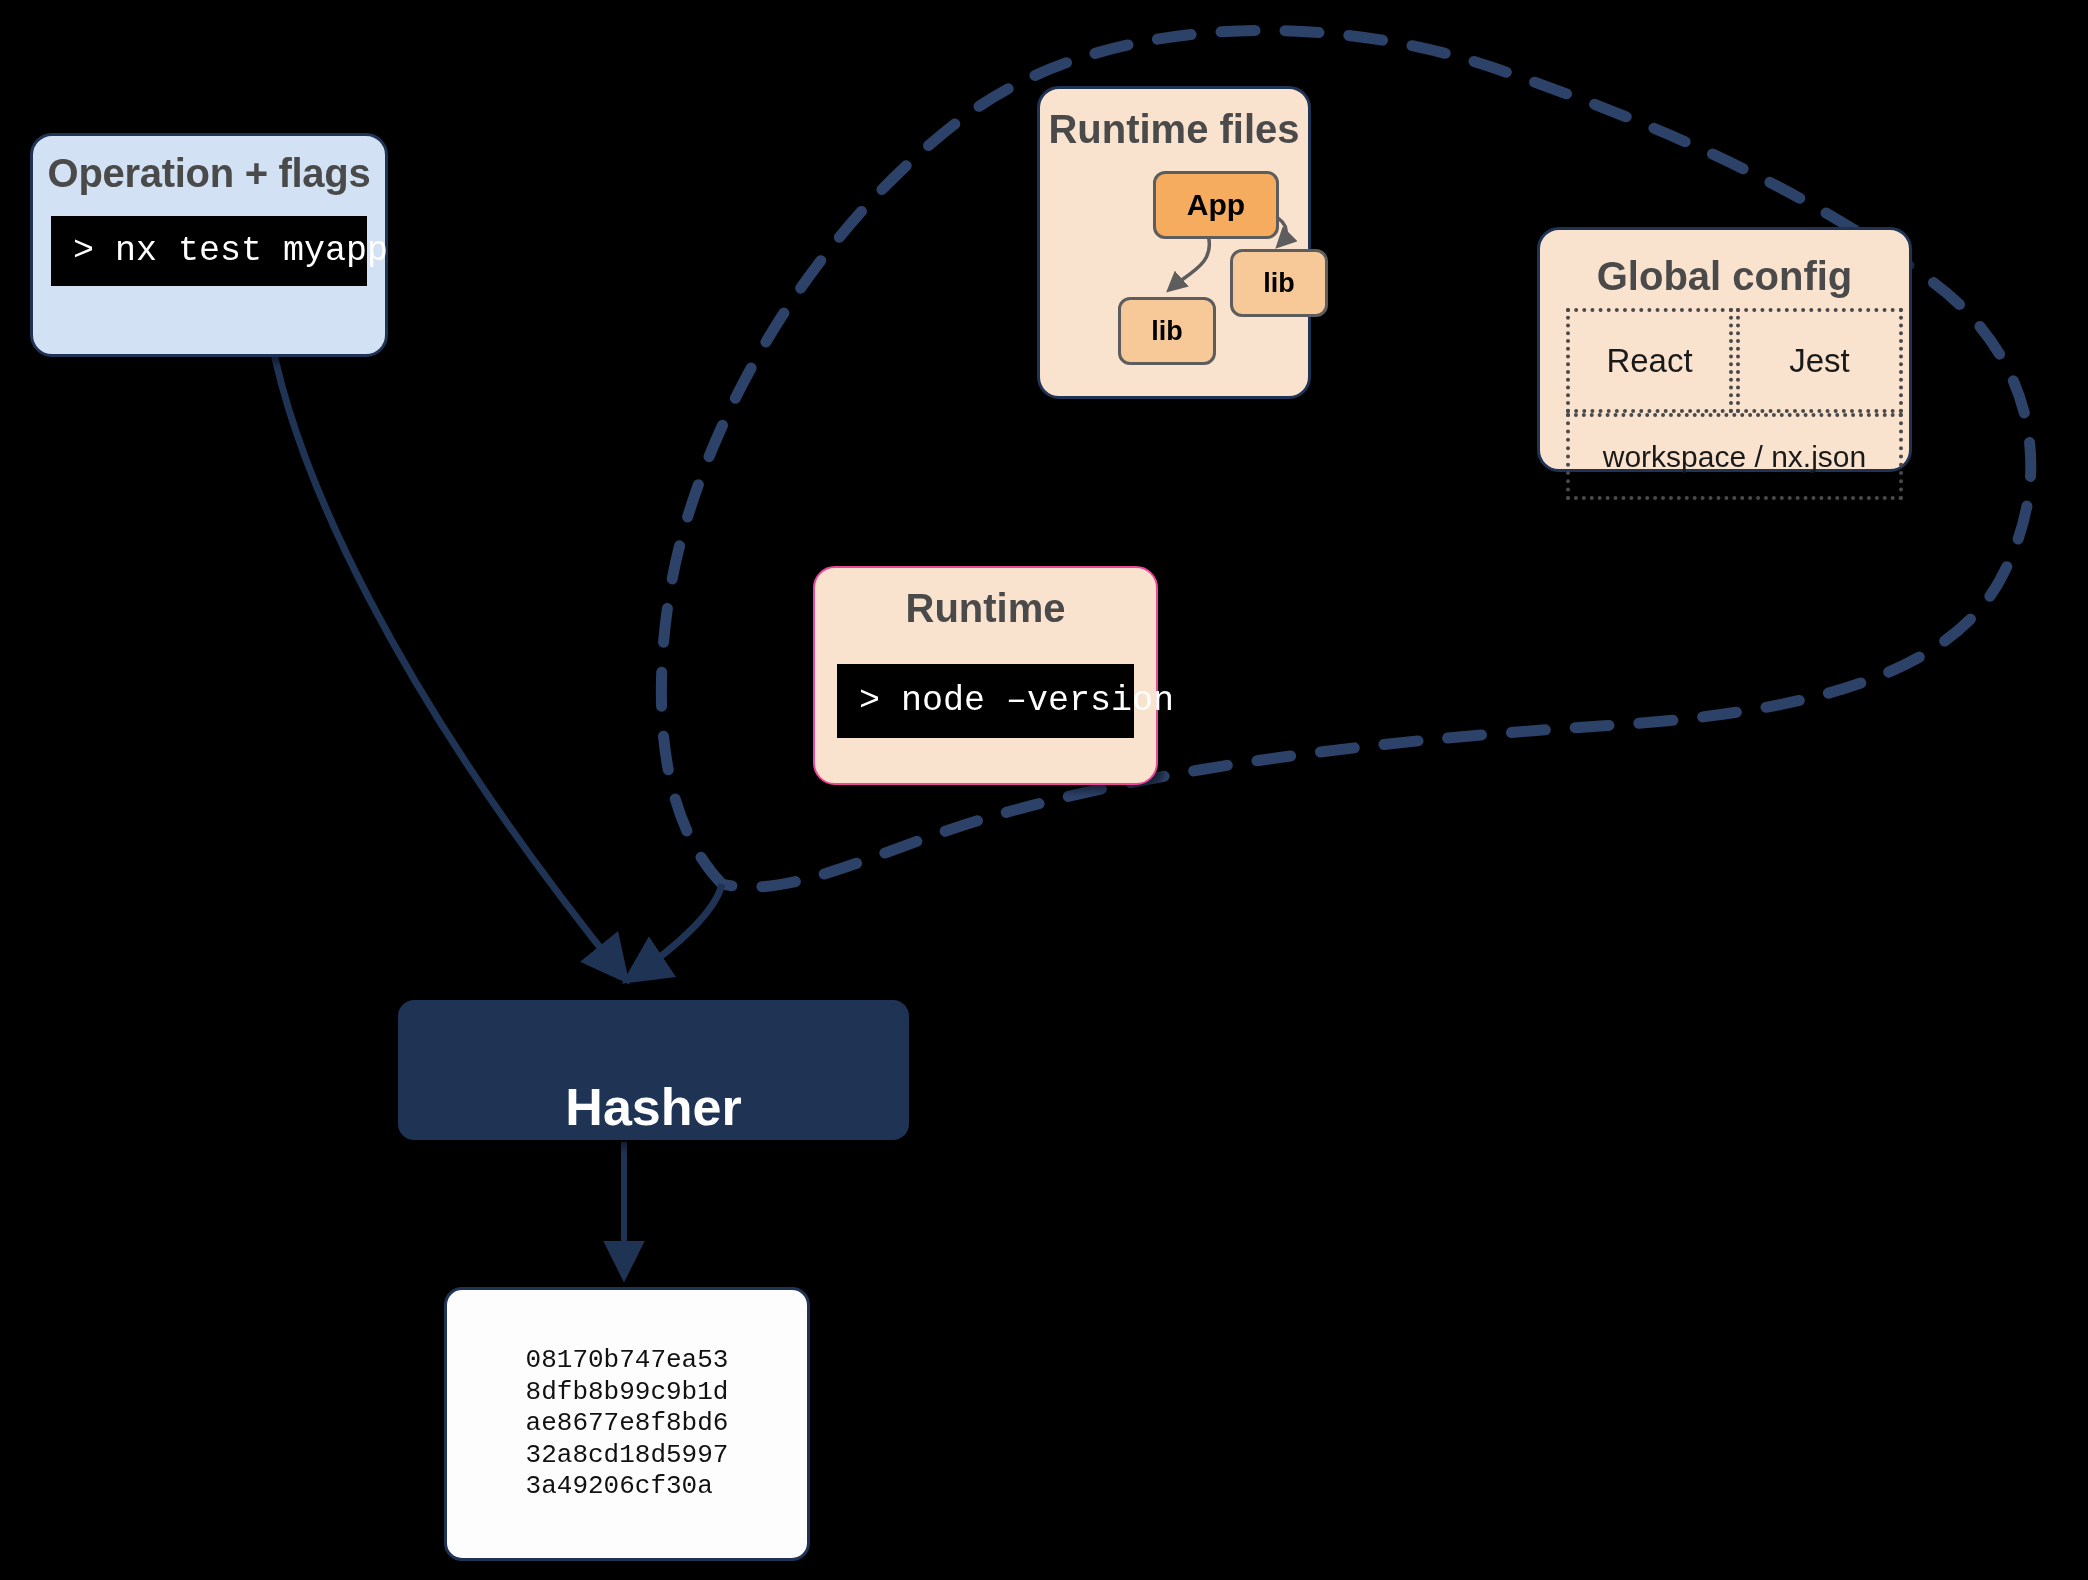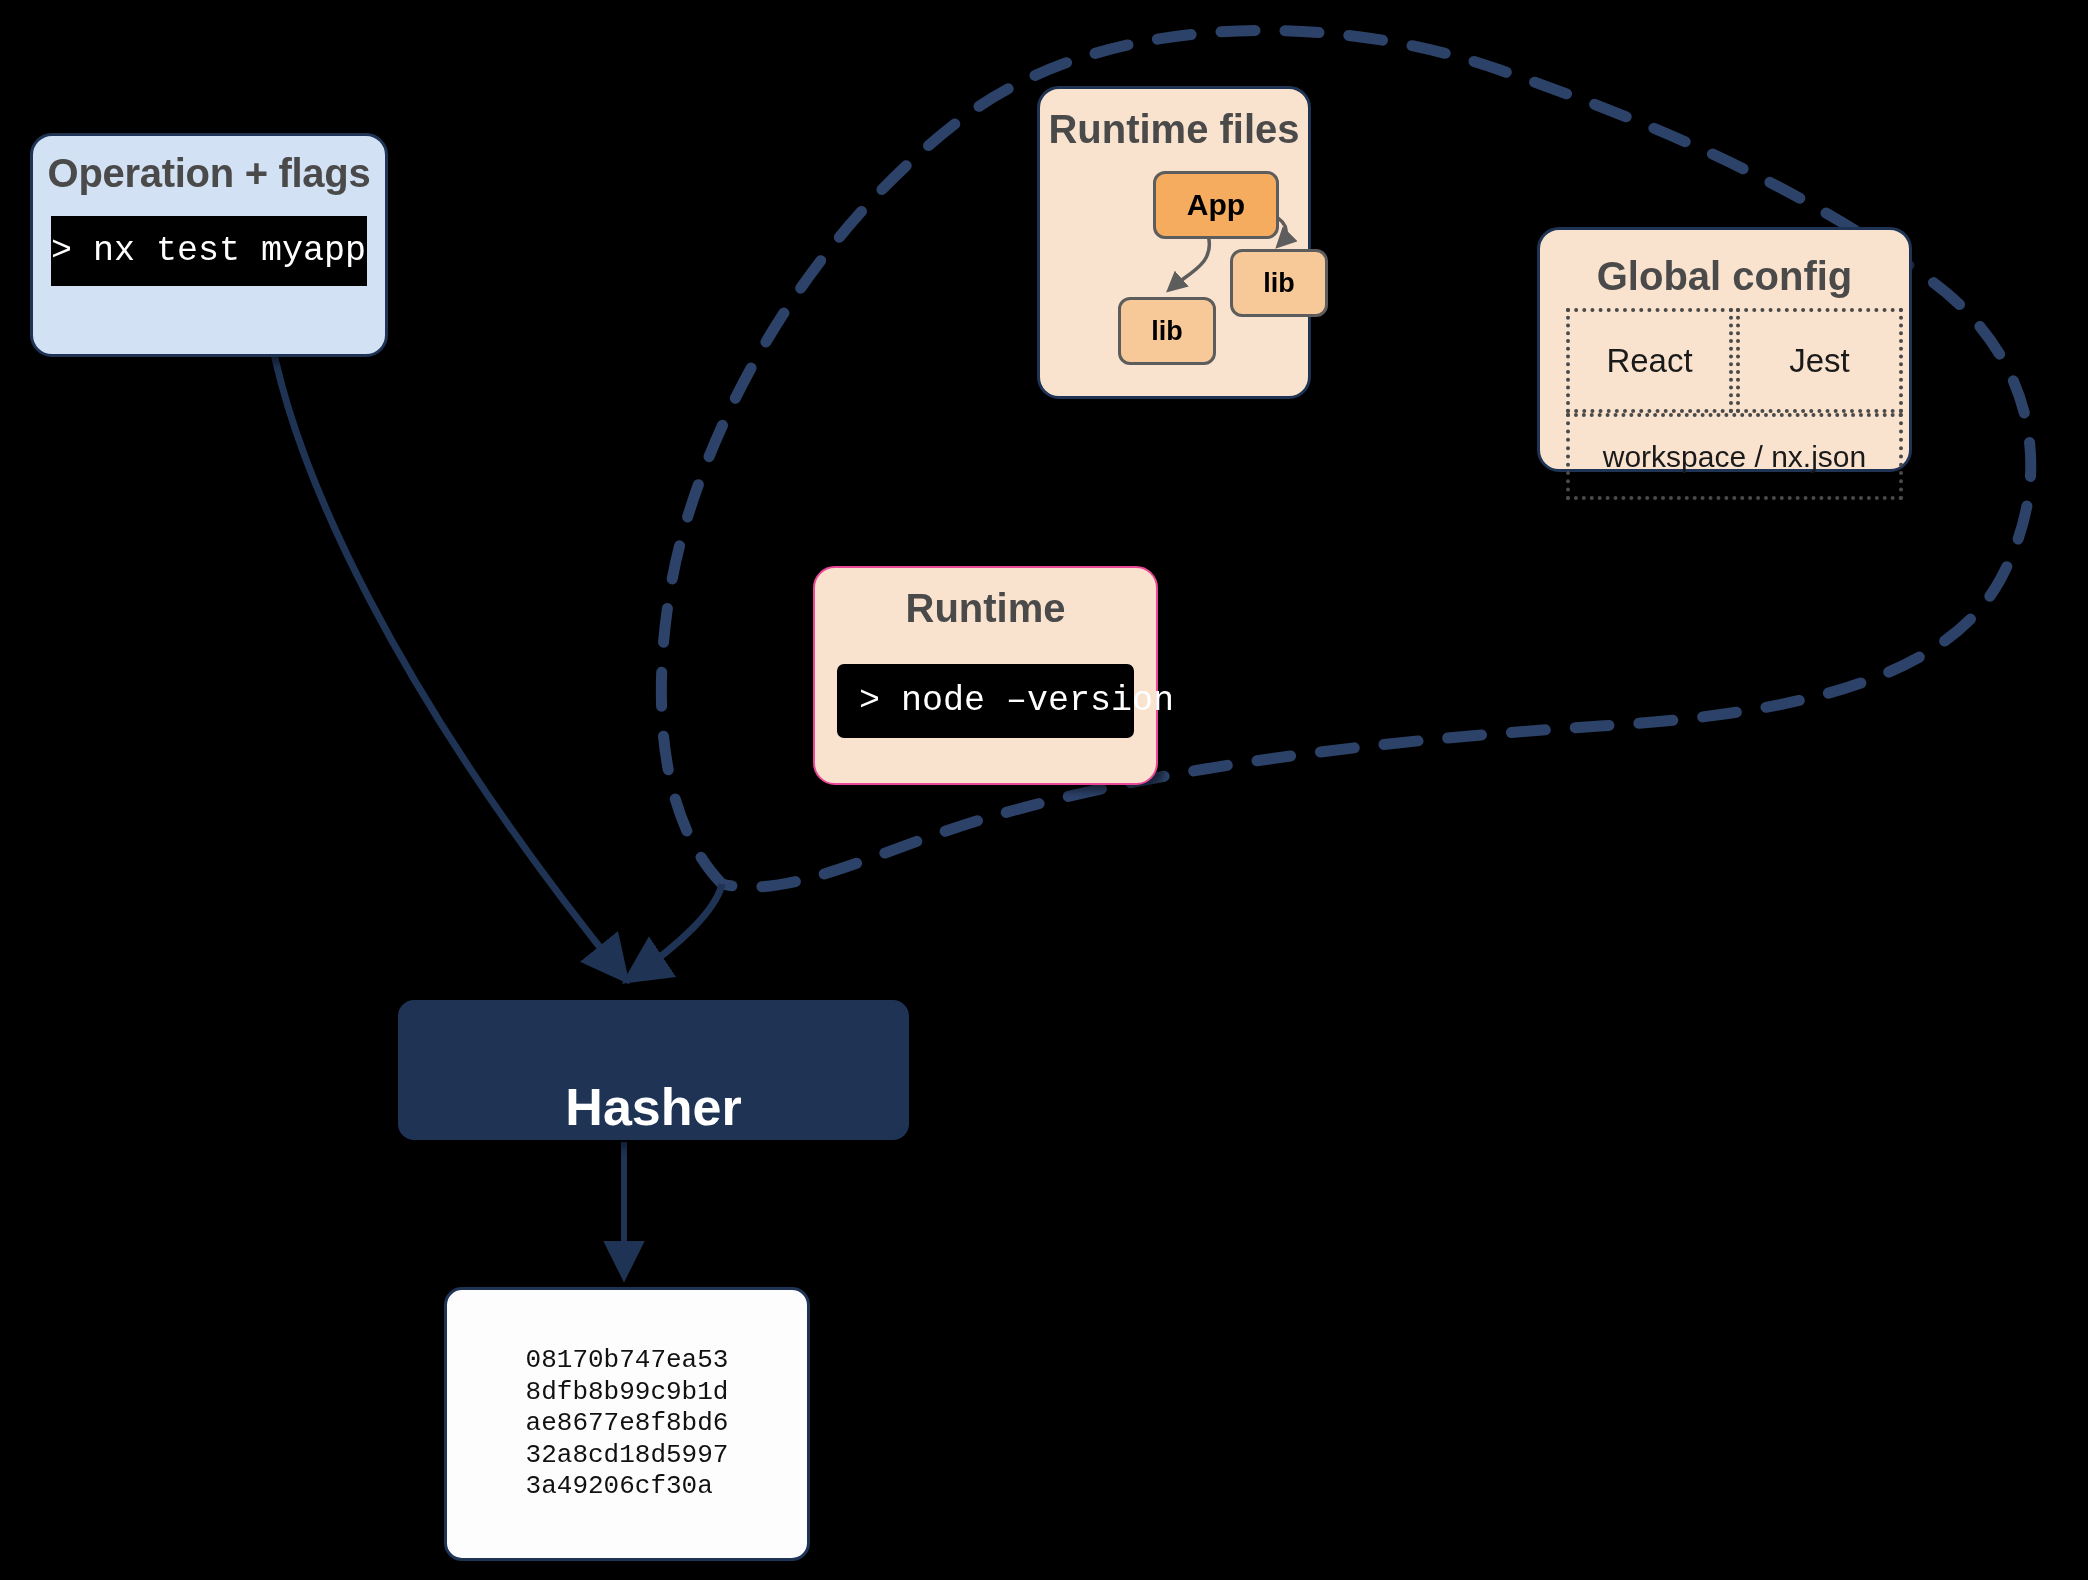--- a/index.html
+++ b/index.html
@@ -20,21 +20,21 @@
     box-shadow:6px 6px 7px rgba(0,0,0,.45);
   }
   #op-title{
     position:absolute;left:0;right:0;top:15px;text-align:center;
     font-size:40px;font-weight:bold;color:#4a4a4a;letter-spacing:-0.3px;
   }
   #op-term{
     position:absolute;left:18px;right:18px;top:80px;height:70px;
     background:#000;color:#fff;
     font-family:"Liberation Mono", monospace;font-size:35px;
-    display:flex;align-items:center;white-space:pre;
+    display:flex;align-items:center;padding-left:22px;white-space:pre;
   }
 
   
   #src-box{
     left:1037px;top:86px;width:274px;height:313px;
     background:#fae3ce;border:3px solid #1f3355;border-radius:22px;
     box-shadow:6px 6px 7px rgba(0,0,0,.45);
   }
   #src-title{
     position:absolute;left:0;right:0;top:18px;text-align:center;
@@ -75,21 +75,21 @@
     box-shadow:6px 6px 7px rgba(0,0,0,.45);
   }
   #rt-title{
     position:absolute;left:0;right:0;top:18px;text-align:center;
     font-size:40px;font-weight:bold;color:#4a4a4a;
   }
   #rt-term{
     position:absolute;left:22px;right:22px;top:96px;height:74px;
     background:#000;color:#fff;
     font-family:"Liberation Mono", monospace;font-size:35px;
-    display:flex;align-items:center;padding-left:22px;white-space:pre;border-radius:7px;
+    display:flex;align-items:center;padding-left:22px;white-space:pre;
   }
 
   
   #hasher-box{
     left:398px;top:1000px;width:511px;height:140px;
     background:#1f3355;border:3px solid #1f3355;border-radius:16px;
     box-shadow:7px 7px 8px rgba(0,0,0,.45);
     display:flex;align-items:flex-end;justify-content:center;
   }
   #hasher-label{font-size:52px;font-weight:bold;color:#ffffff;}

